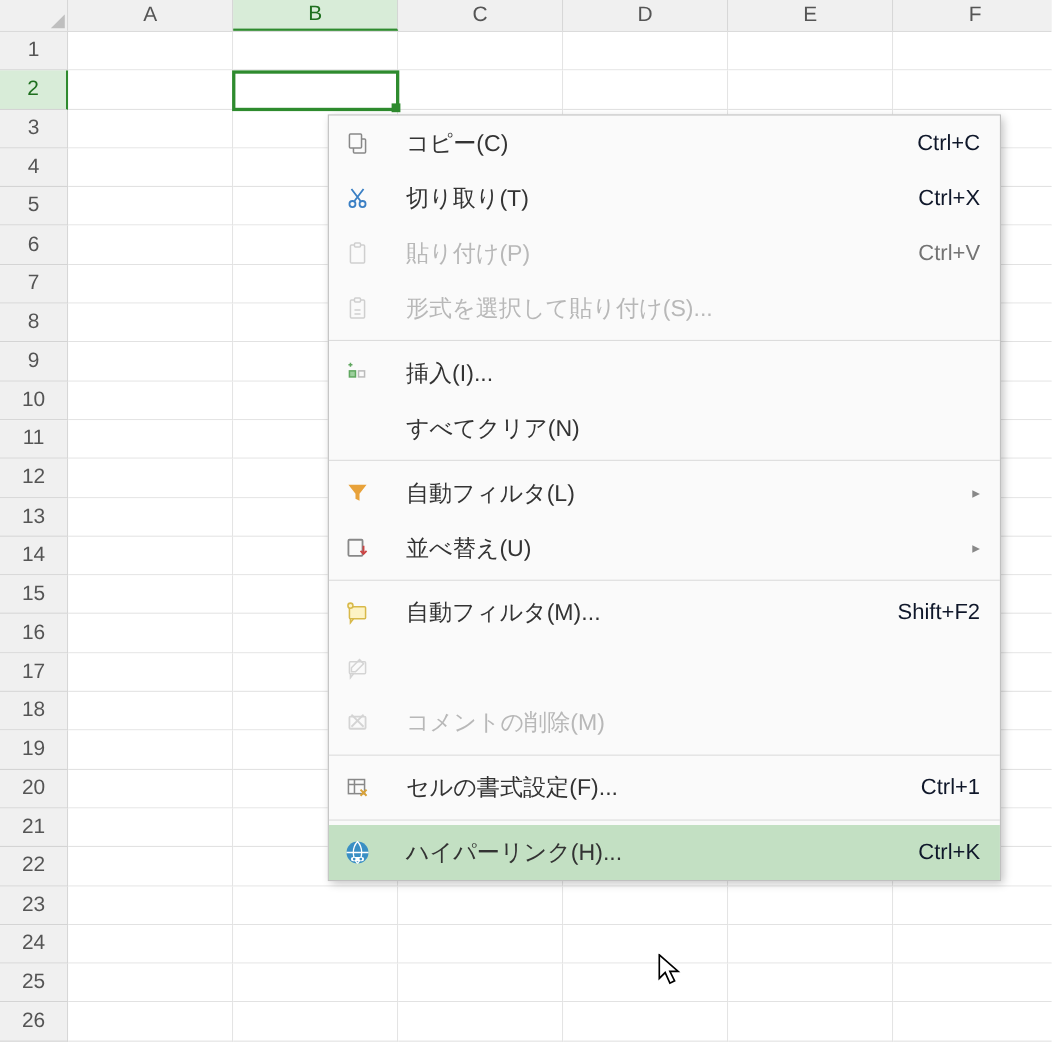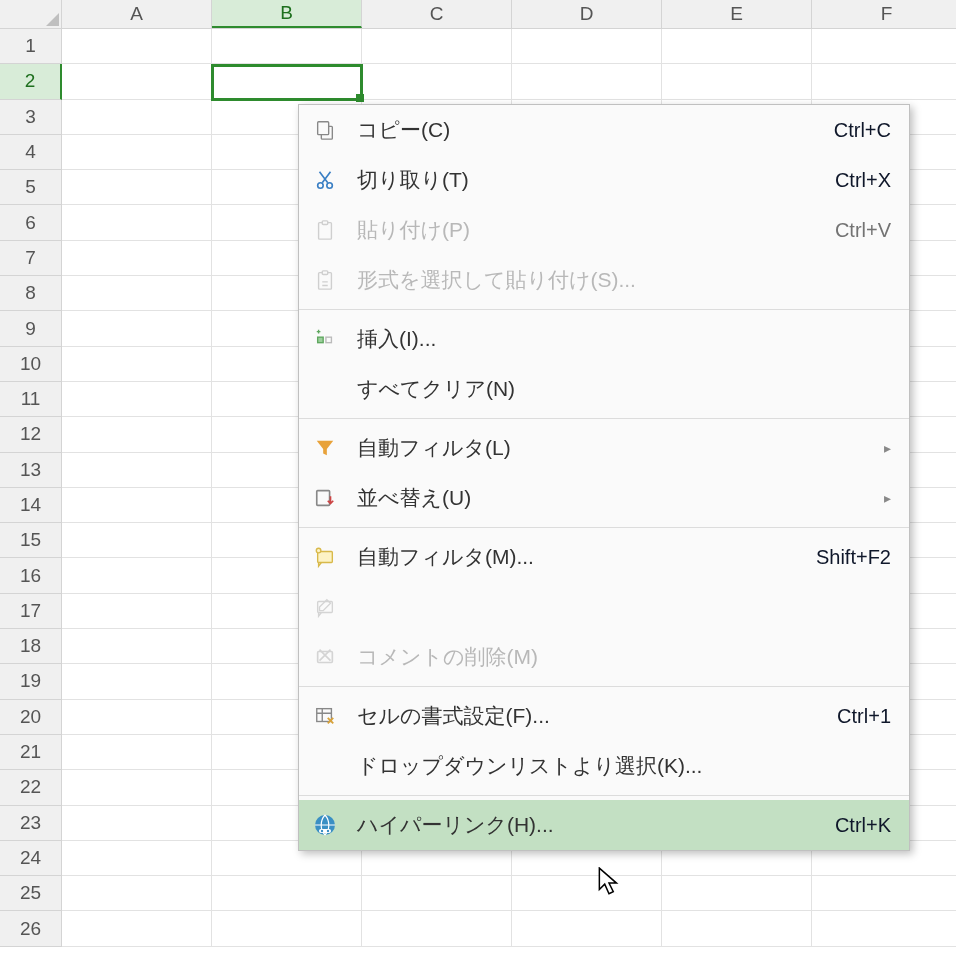--- a/index.html
+++ b/index.html
@@ -99,20 +99,21 @@
   border: 1px solid #c0c0c0;
   box-shadow: 3px 3px 8px rgba(0,0,0,0.25);
 }
 .menu-item {
   display: flex;
   align-items: center;
   height: 50px;
   padding: 0 18px 0 14px;
   color: #333;
   font-size: 21px;
+  gap: 12px;
 }
 .menu-item.disabled { color: #b8b8b8; }
 .menu-item.hover { background: #c3e0c3; }
 .menu-sep {
   height: 1px;
   background: #dcdcdc;
   margin: 4px 0;
 }
 .mi-icon {
   width: 24px;
@@ -524,24 +525,20 @@
       <svg width="22" height="22" viewBox="0 0 24 24" fill="none" stroke="#888" stroke-width="1.5">
           <rect x="3" y="4" width="16" height="14"></rect>
           <path d="M3 9 h16 M9 4 v14"></path>
           <path d="M15 14 l6 6 M21 14 l-6 6" stroke="#d8a23a" stroke-width="2"></path>
         </svg>
     </span>
     <span class="mi-label">セルの書式設定(F)...</span>
     <span class="mi-shortcut">Ctrl+1</span>
   </div>
 
-  <div class="menu-item">
-    <span class="mi-icon"></span>
-    <span class="mi-label">ドロップダウンリストより選択(K)...</span>
-  </div>
 
   <div class="menu-sep"></div>
 
   <div class="menu-item hover">
     <span class="mi-icon">
       <svg width="24" height="24" viewBox="0 0 24 24">
           <circle cx="12" cy="12" r="10" fill="#3a8fc4"></circle>
           <path d="M2 12 h20 M12 2 a15 15 0 0 1 0 20 M12 2 a15 15 0 0 0 0 20" stroke="#fff" stroke-width="1.2" fill="none"></path>
           <rect x="6" y="16" width="12" height="4" rx="2" fill="#fff"></rect>
           <circle cx="9" cy="18" r="1.2" fill="#3a8fc4"></circle>

